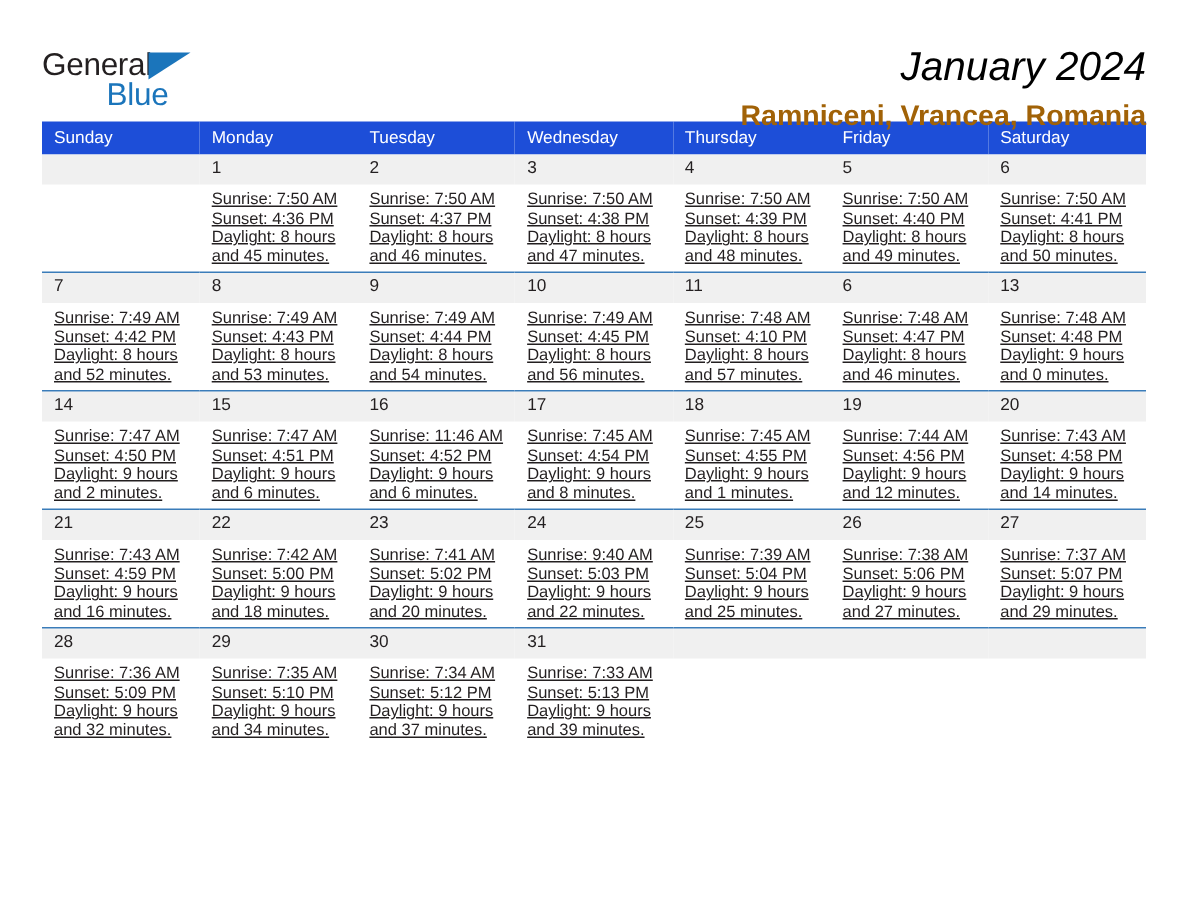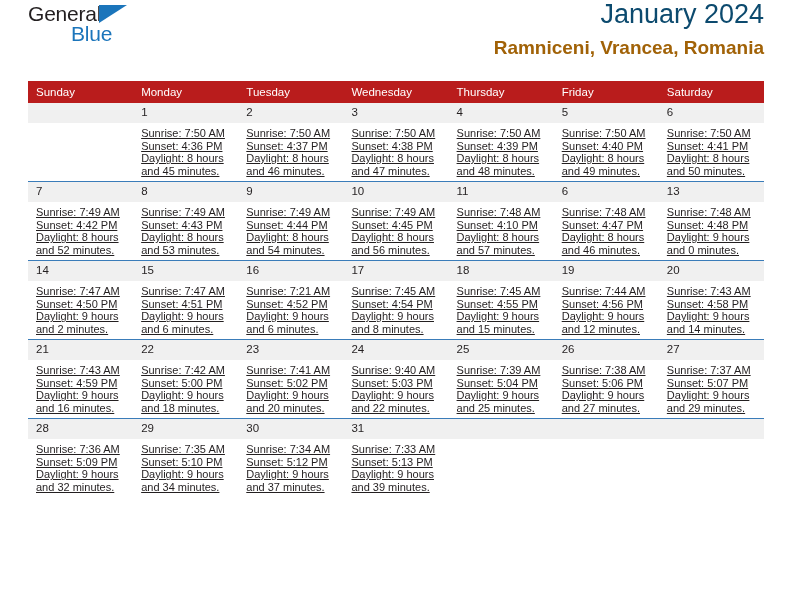--- a/index.html
+++ b/index.html
@@ -20,20 +20,21 @@
     height: 612px;
     box-sizing: border-box;
     padding: 0 28px;
   }
 
   
   .header {
     display: flex;
     align-items: flex-start;
     justify-content: space-between;
+    padding-top: 30px;
     height: 72px;
     box-sizing: border-box;
   }
   .logo {
     position: relative;
     width: 120px;
     height: 52px;
     flex: 0 0 auto;
   }
   .logo-general {
@@ -62,41 +63,42 @@
     color: #1b75bb;
     letter-spacing: -0.2px;
   }
 
   .titles {
     text-align: right;
     flex: 1 1 auto;
   }
   .cal-title {
     font-size: 27px;
-    color: #0c4a6e;
+    color: #000000;
     line-height: 1.05;
     white-space: nowrap;
+    font-style: italic;
   }
   .cal-subtitle {
     font-size: 19px;
     color: #a16207;
     margin-top: 9px;
     white-space: nowrap;
     font-weight: bold;
   }
 
   
   .calendar {
     margin-top: 9px;
     width: 736px;
     border-collapse: collapse;
     table-layout: fixed;
   }
   .calendar th {
-    background: #b91c1c;
+    background: #1d4ed8;
     color: #ffffff;
     font-weight: normal;
     font-size: 11.5px;
     text-align: left;
     padding: 5px 0 5px 8px;
     height: 12px;
     border: none;
   }
   .calendar td {
     vertical-align: top;
@@ -310,42 +312,42 @@
             <div class="details">
               <div>Sunrise: 7:47 AM</div>
               <div>Sunset: 4:51 PM</div>
               <div>Daylight: 9 hours</div>
               <div>and 6 minutes.</div>
             </div>
           </td>
           <td class="daycell">
             <div class="daynum">16</div>
             <div class="details">
-              <div>Sunrise: 7:21 AM</div>
+              <div>Sunrise: 11:46 AM</div>
               <div>Sunset: 4:52 PM</div>
               <div>Daylight: 9 hours</div>
               <div>and 6 minutes.</div>
             </div>
           </td>
           <td class="daycell">
             <div class="daynum">17</div>
             <div class="details">
               <div>Sunrise: 7:45 AM</div>
               <div>Sunset: 4:54 PM</div>
               <div>Daylight: 9 hours</div>
               <div>and 8 minutes.</div>
             </div>
           </td>
           <td class="daycell">
             <div class="daynum">18</div>
             <div class="details">
               <div>Sunrise: 7:45 AM</div>
               <div>Sunset: 4:55 PM</div>
               <div>Daylight: 9 hours</div>
-              <div>and 15 minutes.</div>
+              <div>and 1 minutes.</div>
             </div>
           </td>
           <td class="daycell">
             <div class="daynum">19</div>
             <div class="details">
               <div>Sunrise: 7:44 AM</div>
               <div>Sunset: 4:56 PM</div>
               <div>Daylight: 9 hours</div>
               <div>and 12 minutes.</div>
             </div>

